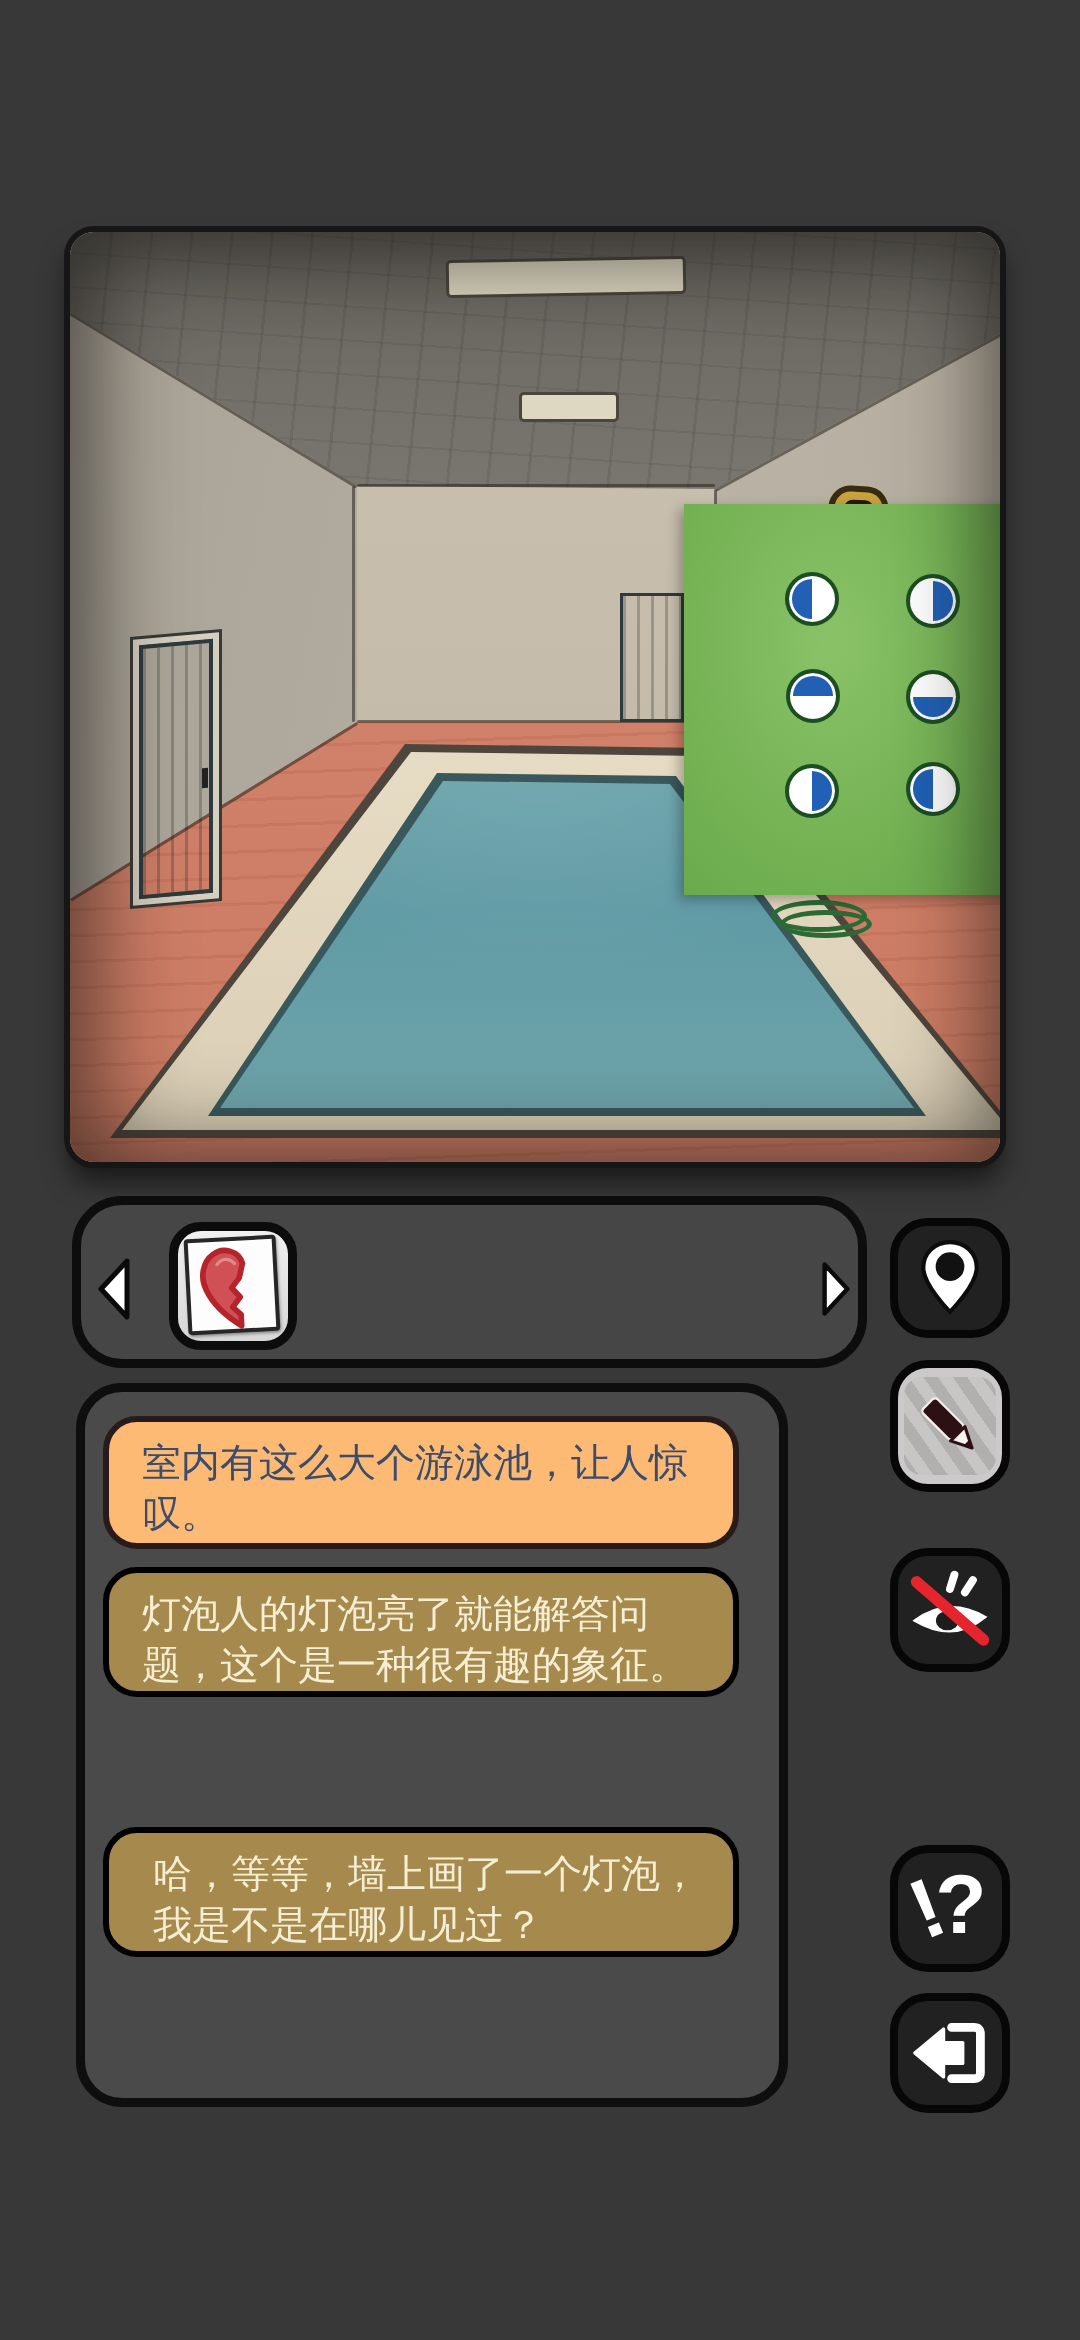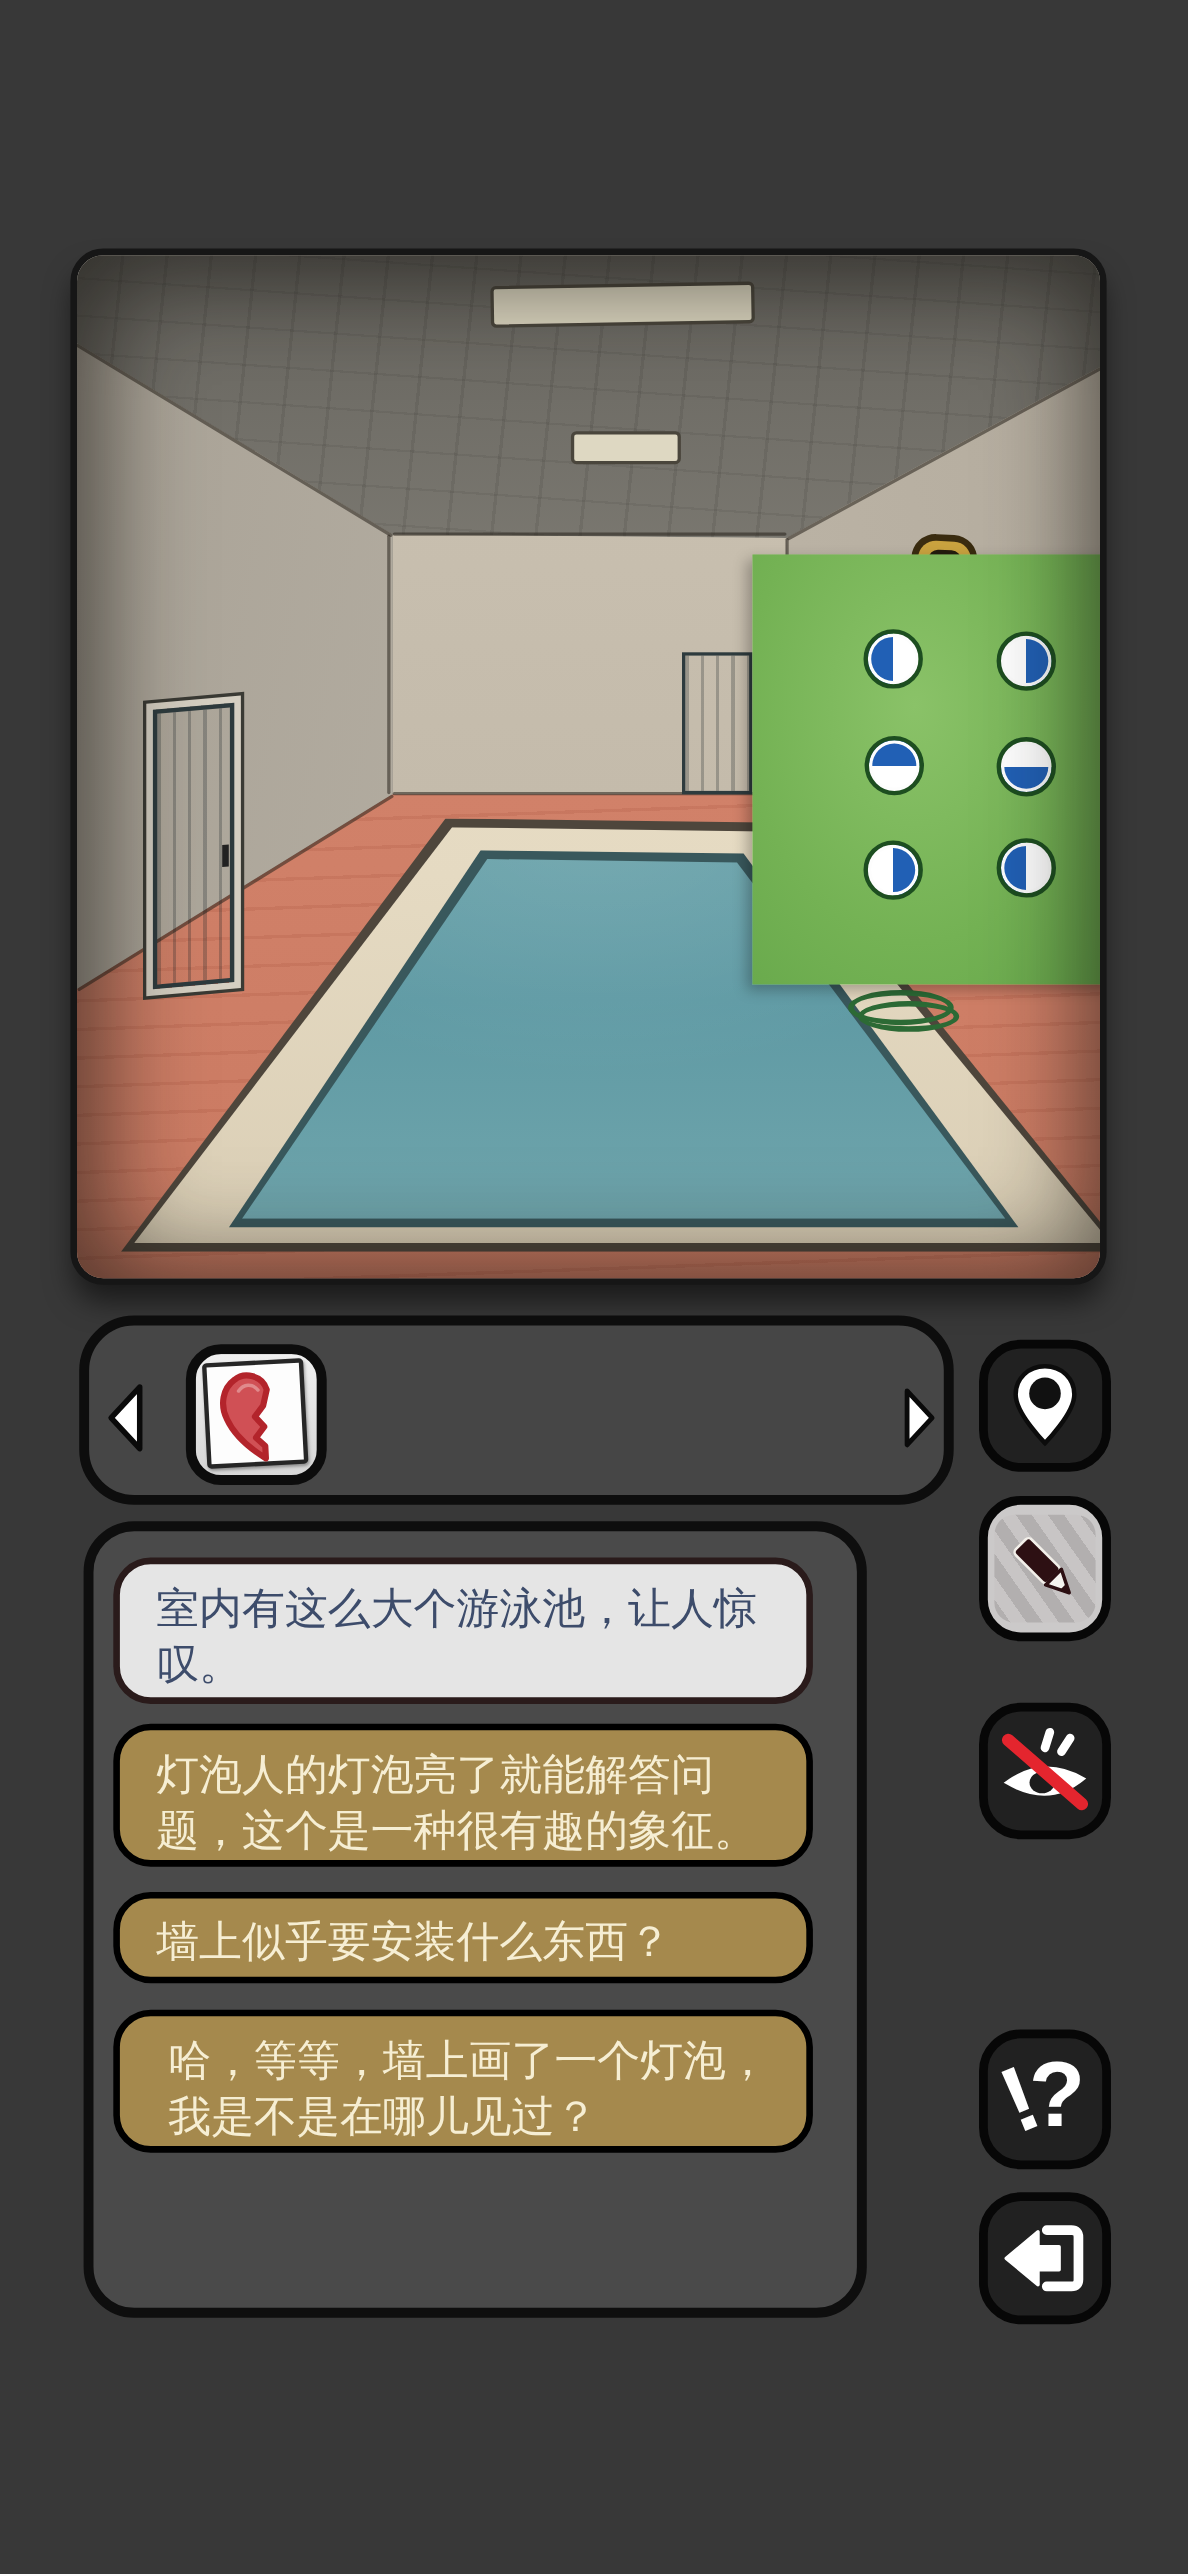--- a/index.html
+++ b/index.html
@@ -82,21 +82,21 @@
   #btn-hint{top:1845px;height:127px;color:#fff;}
   #btn-back{top:1993px;height:120px;}
   #hint-excl{font-size:84px;font-weight:bold;transform:rotate(-22deg);display:inline-block;margin-right:-6px;}
   #hint-q{font-size:84px;font-weight:bold;display:inline-block;transform:translateY(-4px);}
 
   
   #chat-panel{left:76px;top:1383px;width:712px;height:724px;background:#4a4a4a;
         border:9px solid #0e0e0e;border-radius:46px;overflow:hidden;}
   .bubble{position:absolute;left:18px;width:636px;border-radius:34px;white-space:pre-line;
         font-size:39px;line-height:51px;padding:15px 33px;overflow:hidden;}
-  .bubble.cream{background:#e5e5e5;border:6px solid #2a1b1b;color:#3d4c6b;}
+  .bubble.cream{background:#fdba74;border:6px solid #2a1b1b;color:#3d4c6b;}
   .bubble.olive{background:#a5894d;border:6px solid #000000;color:#f6eed3;}
   #bubble-0{top:24px;height:133px;}
   #bubble-1{top:175px;height:130px;}
   #bubble-2{top:328px;height:83px;padding-top:14px;}
   #bubble-3{top:435px;height:130px;padding-left:44px;}
   #bubble-4{top:587px;height:120px;padding-top:12px;line-height:49px;}
 </style>
 </head>
 <body>
 
@@ -207,18 +207,17 @@
       <path d="M52 14 H80 Q88 14 88 22 V70 Q88 78 80 78 H52" fill="none" stroke="#ffffff" stroke-width="11" stroke-linecap="round"></path>
       <polygon points="6,46 42,16 42,33 66,33 66,59 42,59 42,76" fill="#ffffff" stroke="#ffffff" stroke-width="4" stroke-linejoin="round"></polygon>
     </svg>
   </div>
 
   <div id="chat-panel" class="abs">
     <div id="bubble-0" class="bubble cream">室内有这么大个游泳池，让人惊
 叹。</div>
     <div id="bubble-1" class="bubble olive">灯泡人的灯泡亮了就能解答问
 题，这个是一种很有趣的象征。</div>
-    <div id="bubble-2" class="bubble olive">墙上似乎要安装什么东西？</div>
     <div id="bubble-3" class="bubble olive">哈，等等，墙上画了一个灯泡，
 我是不是在哪儿见过？</div>
   </div>
 
 </div>
 
 </body></html>

